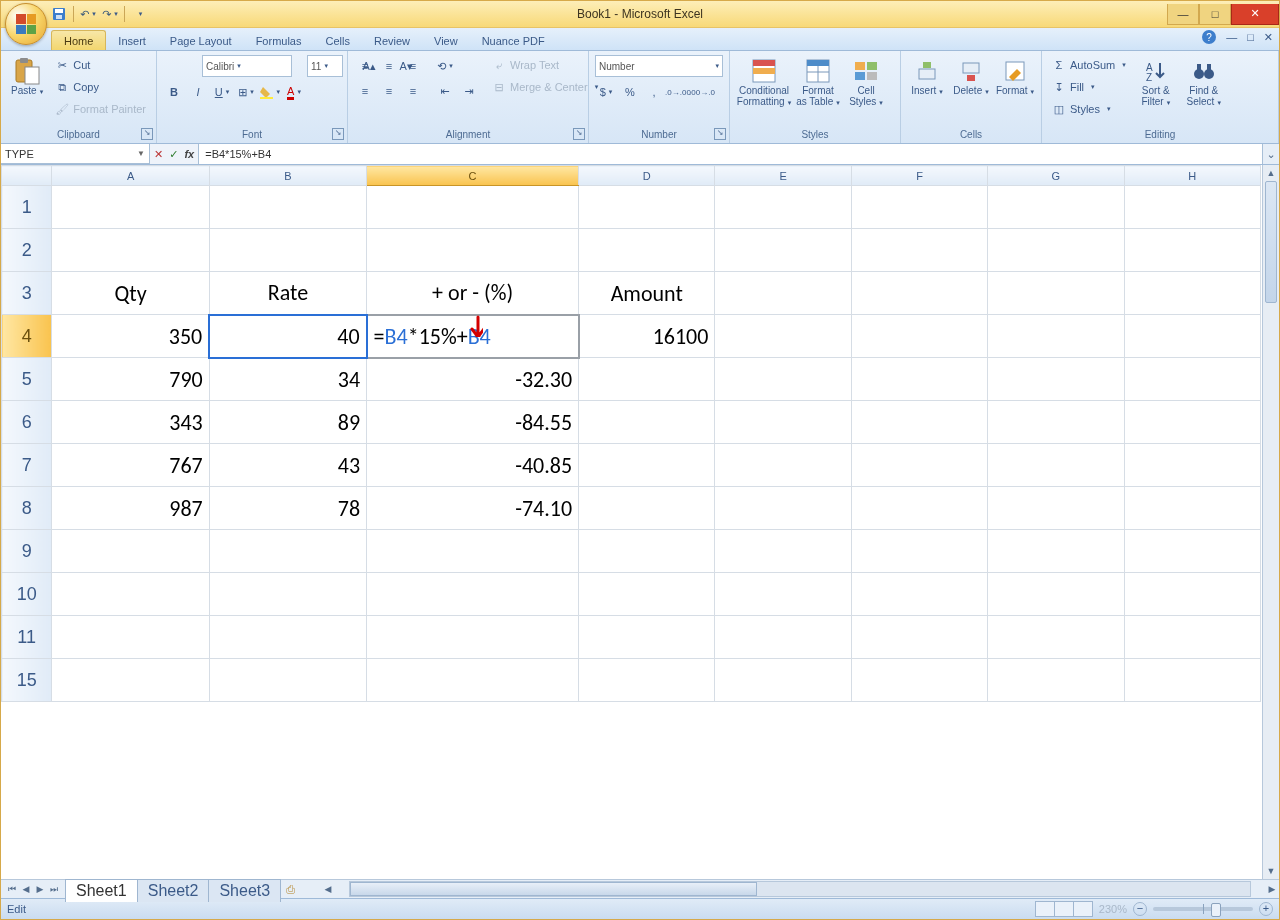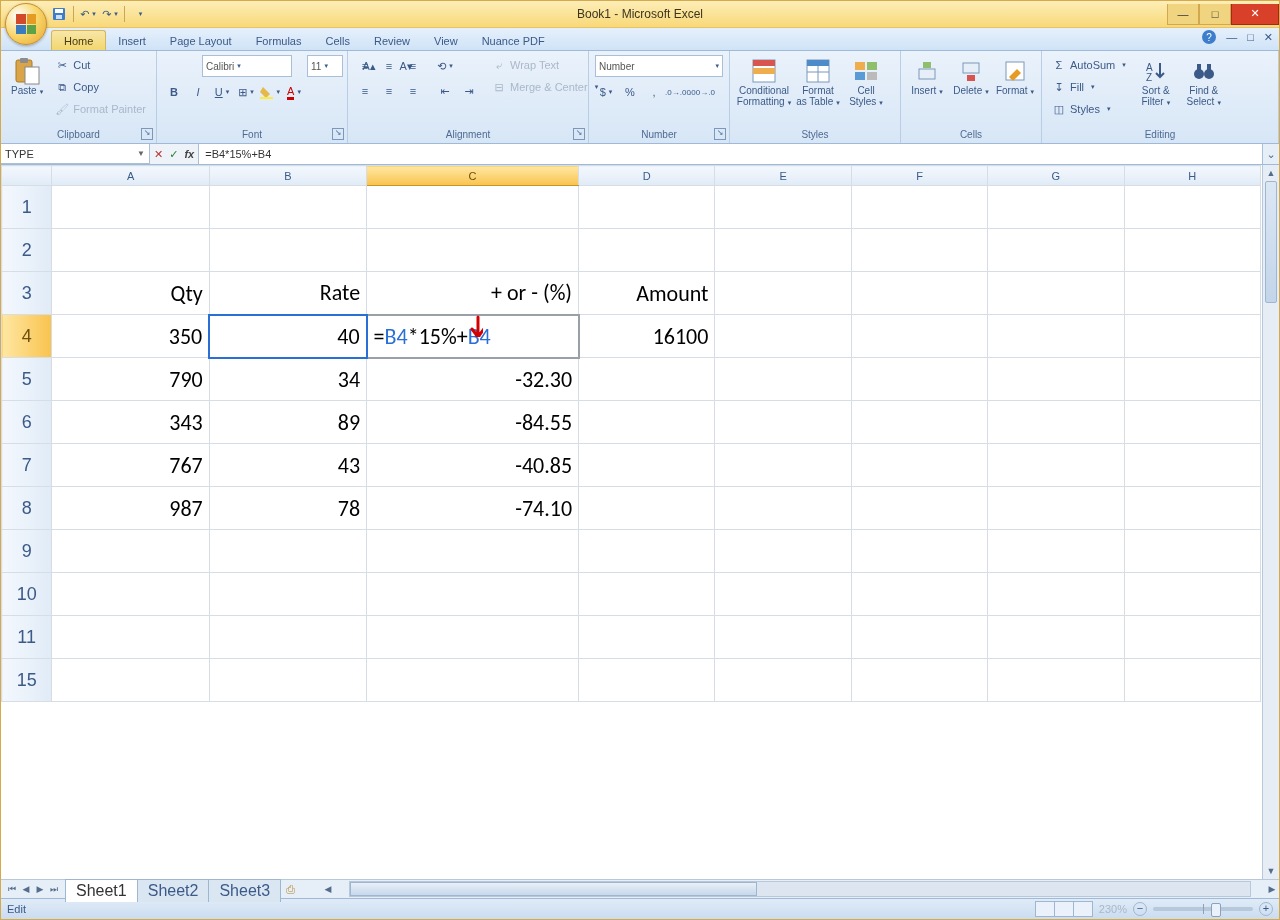--- a/index.html
+++ b/index.html
@@ -55,21 +55,21 @@
   .sheet{ flex:1; overflow:hidden; position:relative;}
   table.grid{ border-collapse:collapse; table-layout:fixed; width:1260px;}
   table.grid th, table.grid td{ border:1px solid #d6dde5; box-sizing:border-box; }
   table.grid thead th{ background:linear-gradient(#f4f8fd,#e0ebf7); height:20px; font-weight:normal; color:#3b5a88; font-size:11px;}
   table.grid thead th.active-col{ background:linear-gradient(#ffe7a3,#f9c34e); color:#6b500e; border-bottom:1px solid #c89427;}
   .corner{ width:48px; background:linear-gradient(#f4f8fd,#e0ebf7);}
   table.grid tbody th{ width:48px; background:linear-gradient(to right,#f4f8fd,#e0ebf7); font-weight:normal; color:#3b5a88; font-size:18px; text-align:center;}
   table.grid tbody th.active-row{ background:linear-gradient(to right,#ffe7a3,#f9c34e); color:#6b500e;}
   table.grid tbody td{ height:43px; font-size:22px; padding:0 6px; font-family:Calibri, sans-serif; color:#000; vertical-align:middle;}
   .num{ text-align:right;}
-  .hdr{ text-align:right;}
+  .hdr{ text-align:center;}
   .editing-cell{ border:2px solid #9aa0a7 !important; background:#fff; text-align:left; padding-left:4px;}
   .ref-b4{ border:2px solid #2a6fd6 !important;}
   .formula-text .ref{ color:#2a6fd6;}
   .cursor-arrow{ position:absolute; width:14px; height:22px; pointer-events:none; }
   
   .vscroll{ width:16px; background:#e7edf4; border-left:1px solid #b7c8db; display:flex; flex-direction:column;}
   .vscroll .arr{height:16px;display:flex;align-items:center;justify-content:center;color:#546d8c;font-size:9px;}
   .vscroll .track{flex:1; position:relative;}
   .vscroll .thumb{ position:absolute; left:2px; right:2px; top:0; height:120px; background:linear-gradient(#dce7f4,#c3d5ea); border:1px solid #9fb6d0; border-radius:2px;}
   

